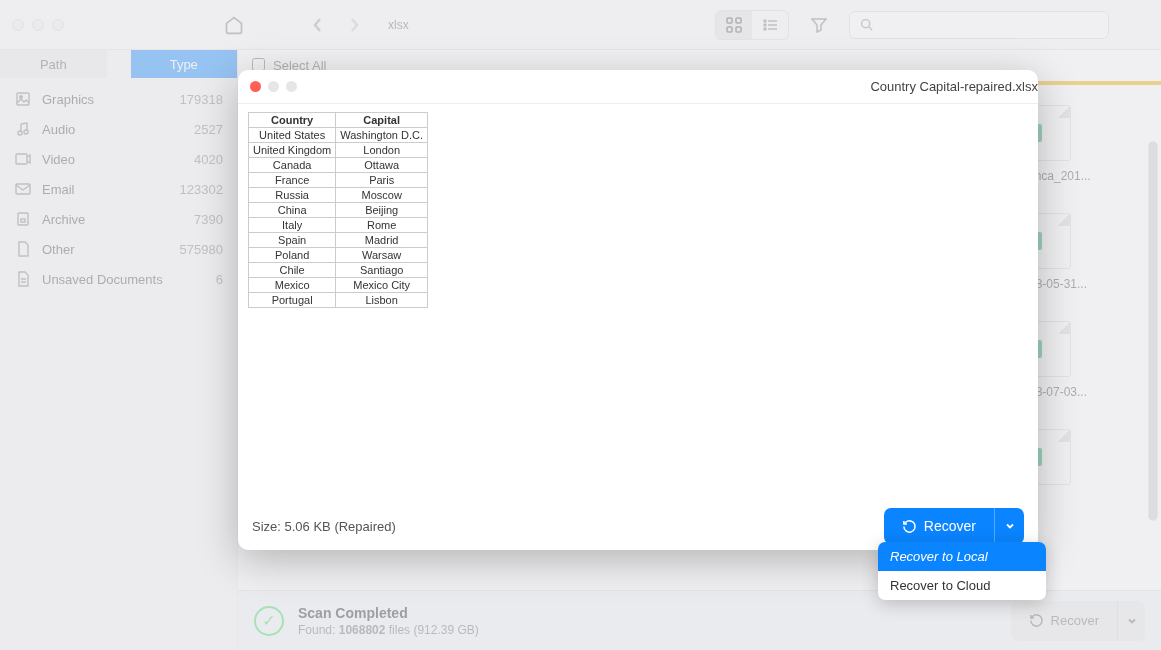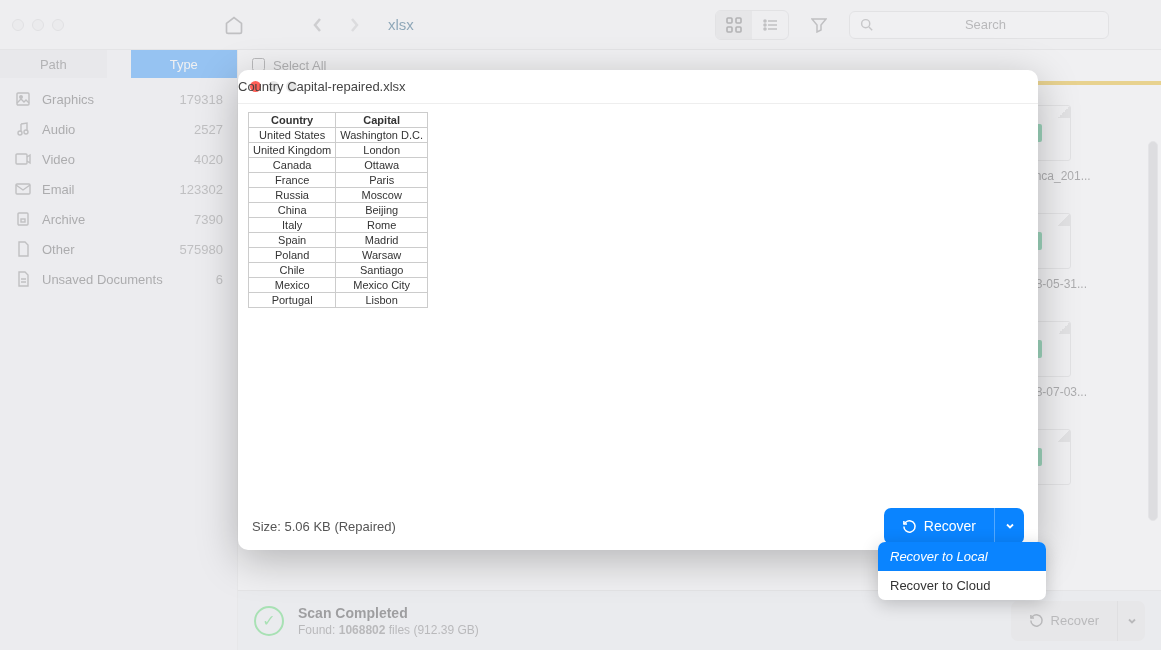--- a/index.html
+++ b/index.html
@@ -4,21 +4,21 @@
 <style>
 * { box-sizing: border-box; margin: 0; padding: 0; }
 body { font-family: -apple-system, "Helvetica Neue", Arial, sans-serif; font-size: 13px; color: #333; width: 1161px; height: 650px; overflow: hidden; background: #fff; position: relative; }
 .app { width: 1161px; height: 650px; display: flex; flex-direction: column; background: #f5f5f7; }
 .toolbar { height: 50px; display: flex; align-items: center; padding: 0 12px; border-bottom: 1px solid #e0e0e0; background: #f9f9fb; }
 .traffic { display: flex; gap: 8px; margin-right: 20px; }
 .dot { width: 12px; height: 12px; border-radius: 50%; background: #f2f2f2; border: 1px solid #d8d8d8; }
 .home-icon { color: #888; margin-left: 140px; margin-right: 20px; }
 .nav-arrows { display: flex; gap: 8px; margin-left: 40px; margin-right: 20px; color: #aaa; }
 .nav-arrow { width: 28px; height: 28px; display: flex; align-items: center; justify-content: center; font-size: 16px; cursor: pointer; }
-.breadcrumb { font-size: 15px; font-weight: 500; color: #0c4a6e; flex: 0 0 auto; }
+.breadcrumb { font-size: 12px; font-weight: 500; color: #737373; flex: 0 0 auto; }
 .spacer { flex: 1; }
 .view-toggle { display: flex; border: 1px solid #ddd; border-radius: 6px; overflow: hidden; margin-right: 16px; }
 .view-btn { width: 36px; height: 28px; display: flex; align-items: center; justify-content: center; cursor: pointer; color: #666; }
 .view-btn.active { background: #e5e5e5; }
 .filter-icon { width: 28px; height: 28px; display: flex; align-items: center; justify-content: center; color: #888; margin-right: 16px; cursor: pointer; }
 .search-box { display: flex; align-items: center; border: 1px solid #ddd; border-radius: 6px; padding: 4px 10px; width: 260px; background: #fff; color: #999; height: 28px; margin-right: 40px; }
 .search-box input { border: none; outline: none; flex: 1; font-size: 13px; background: transparent; text-align: center; }
 .body { flex: 1; display: flex; overflow: hidden; }
 .sidebar { width: 238px; background: #f5f5f7; border-right: 1px solid #e8e8e8; display: flex; flex-direction: column; }
 .tabs { display: flex; height: 28px; gap: 24px; }
@@ -46,21 +46,21 @@
 .status-text .t2 { font-size: 12px; color: #777; margin-top: 2px; }
 .recover-btn-bottom { margin-left: auto; display: flex; align-items: center; background: #e8e8e8; border-radius: 7px; overflow: hidden; height: 40px; }
 .recover-btn-bottom .main-btn { padding: 0 18px; display: flex; align-items: center; gap: 7px; color: #777; cursor: pointer; height: 100%; }
 .recover-btn-bottom .drop-btn { width: 28px; display: flex; align-items: center; justify-content: center; border-left: 1px solid #d5d5d5; color: #777; cursor: pointer; height: 100%; }
 .overlay { position: absolute; inset: 0; background: rgba(230,230,233,0.6); }
 .modal { position: absolute; left: 238px; top: 70px; width: 800px; height: 480px; background: #fff; border-radius: 10px; box-shadow: 0 10px 40px rgba(0,0,0,0.25); display: flex; flex-direction: column; }
 .modal-head { height: 34px; display: flex; align-items: center; padding: 0 12px; border-bottom: 1px solid #eee; position: relative; }
 .modal-traffic { display: flex; gap: 7px; }
 .modal-traffic .d1 { width: 11px; height: 11px; border-radius: 50%; background: #ff5f57; }
 .modal-traffic .d2,.modal-traffic .d3 { width: 11px; height: 11px; border-radius: 50%; background: #e6e6e6; }
-.modal-title { position: absolute; left: 0; right: 0; text-align: left; font-size: 13px; color: #444; pointer-events: none; }
+.modal-title { position: absolute; left: 0; right: 0; text-align: right; font-size: 13px; color: #444; pointer-events: none; }
 .modal-body { flex: 1; padding: 8px 10px; overflow: auto; }
 .sheet { border-collapse: collapse; font-size: 11px; }
 .sheet th, .sheet td { border: 1px solid #ccc; padding: 1px 4px; text-align: center; white-space: nowrap; }
 .sheet th { font-weight: bold; background: #fff; }
 .modal-foot { height: 48px; display: flex; align-items: center; padding: 0 14px; gap: 44px; }
 .size-text { color: #555; font-size: 13px; }
 .recover-split { margin-left: auto; display: flex; border-radius: 7px; overflow: hidden; background: #0a84ff; height: 36px; }
 .recover-split .mainb { padding: 0 18px; display: flex; align-items: center; gap: 7px; color: #fff; cursor: pointer; font-size: 14px; }
 .recover-split .dropb { width: 30px; display: flex; align-items: center; justify-content: center; color: #fff; border-left: 1px solid rgba(255,255,255,0.3); cursor: pointer; }
 .dropdown { position: absolute; top: 542px; left: 878px; width: 168px; background: #fff; border-radius: 7px; box-shadow: 0 4px 18px rgba(0,0,0,0.2); overflow: hidden; z-index: 10; }
@@ -121,21 +121,20 @@
     <div class="filter-icon">
       <svg width="16" height="16" viewBox="0 0 16 16" fill="none" stroke="#888" stroke-width="1.5">
           <path d="M1 2h14l-5 6v5l-4 2v-7z"></path>
         </svg>
     </div>
     <div class="search-box">
       <svg width="13" height="13" viewBox="0 0 16 16" fill="none" stroke="#999" stroke-width="1.8">
           <circle cx="7" cy="7" r="5"></circle>
           <line x1="11" y1="11" x2="15" y2="15"></line>
         </svg>
-      <input type="text" placeholder="Search" style="">
     </div>
   </div>
 
   <div class="body">
     <div class="sidebar">
       <div class="tabs">
         <div class="tab">Path</div>
         <div class="tab active">Type</div>
       </div>
       <div class="filters" id="filters-list">

